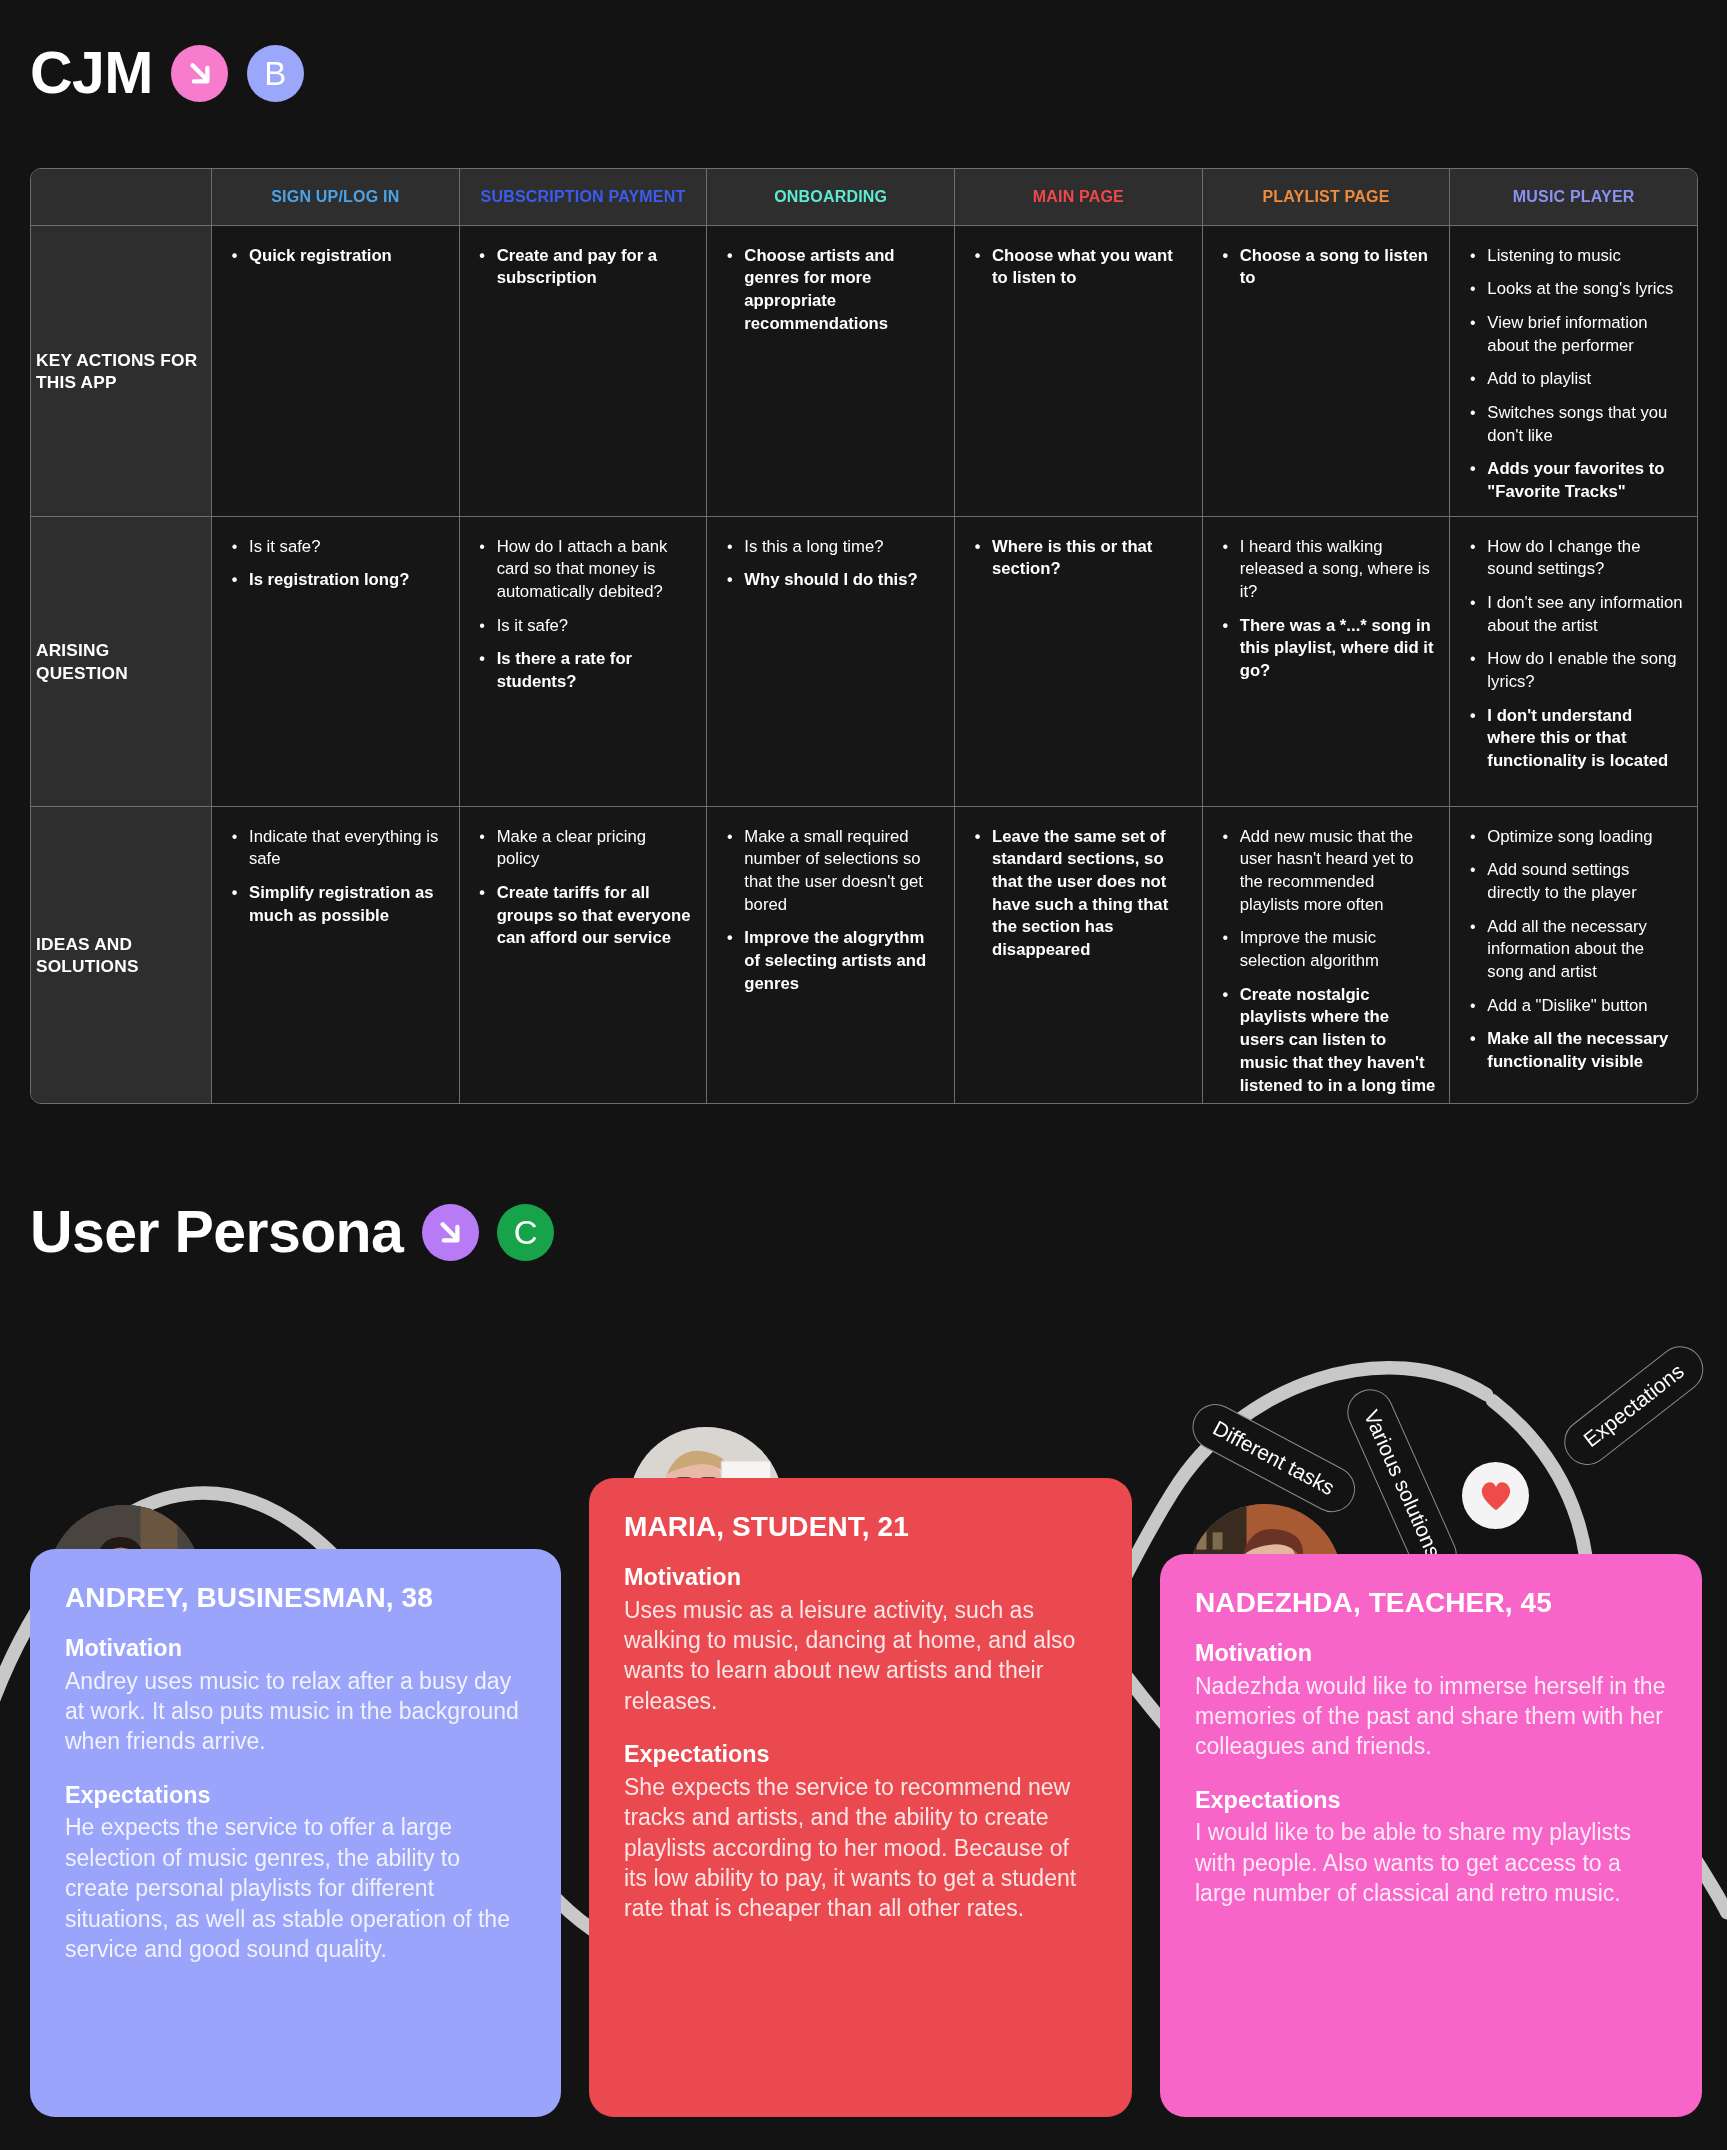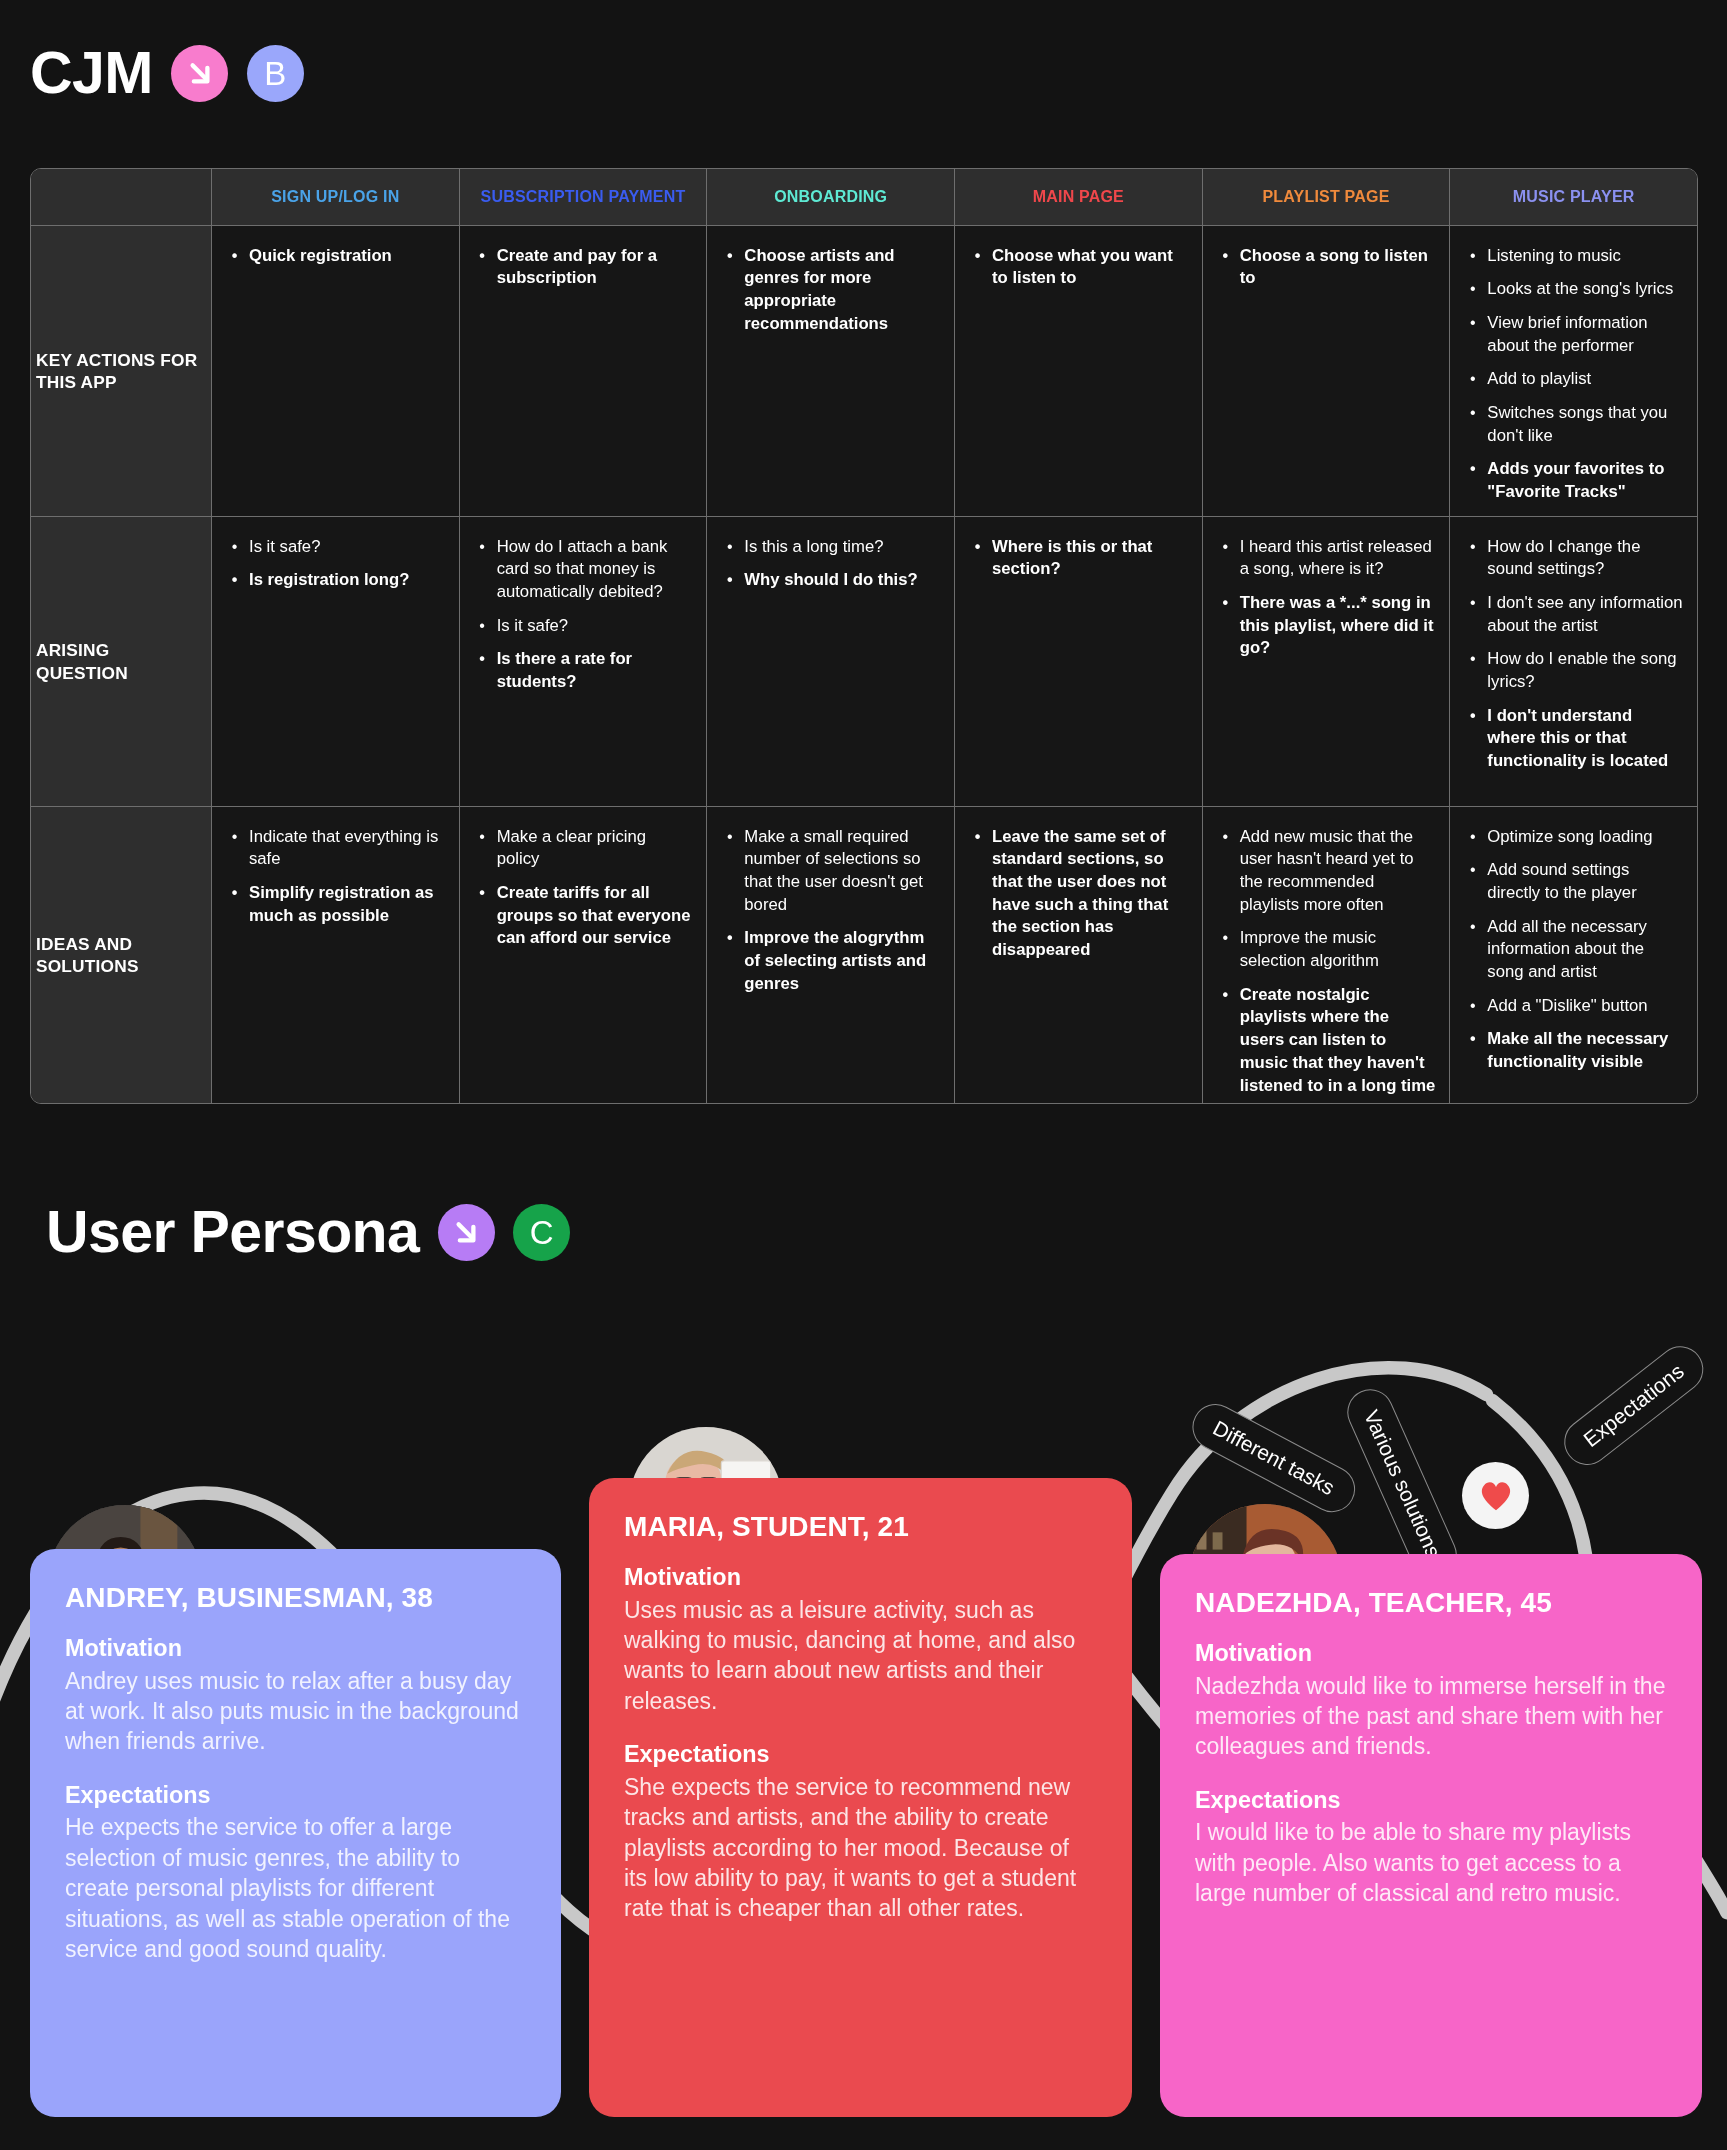--- a/index.html
+++ b/index.html
@@ -96,21 +96,21 @@
     left: 3.7px; top: 0;
     font-size: 16px;
     color: #ffffff;
   }
 
   .r1 { height: 291px; }
   .r2 { height: 290px; }
   .r3 { height: 297px; }
 
   
-  #persona-title-row { left: 46px; top: 1203px; }
+  #persona-title-row { left: 30px; top: 1203px; }
 
   #persona-stage { position: absolute; left: 0; top: 1308px; width: 1727px; height: 843px; }
   #persona-svg { position: absolute; left: 0; top: 0; }
 
   .persona-card {
     position: absolute;
     border-radius: 25px;
     padding: 33px 35px 28px 35px;
     color: #ffffff;
   }
@@ -245,21 +245,21 @@
             <li>Why should I do this?</li>
           </ul>
         </div>
       <div class="tcell col-body cell-body">
           <ul>
             <li>Where is this or that section?</li>
           </ul>
         </div>
       <div class="tcell col-body cell-body">
           <ul>
-            <li>I heard this artist released a song, where is it?</li>
+            <li>I heard this walking released a song, where is it?</li>
             <li>There was a *...* song in this playlist, where did it go?</li>
           </ul>
         </div>
       <div class="tcell col-body cell-body">
           <ul>
             <li>How do I change the sound settings?</li>
             <li>I don't see any information about the artist</li>
             <li>How do I enable the song lyrics?</li>
             <li>I don't understand where this or that functionality is located</li>
           </ul>

